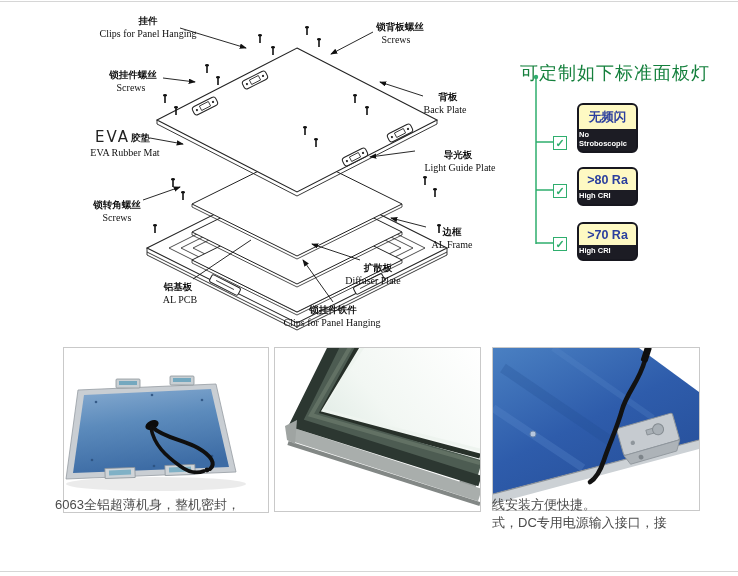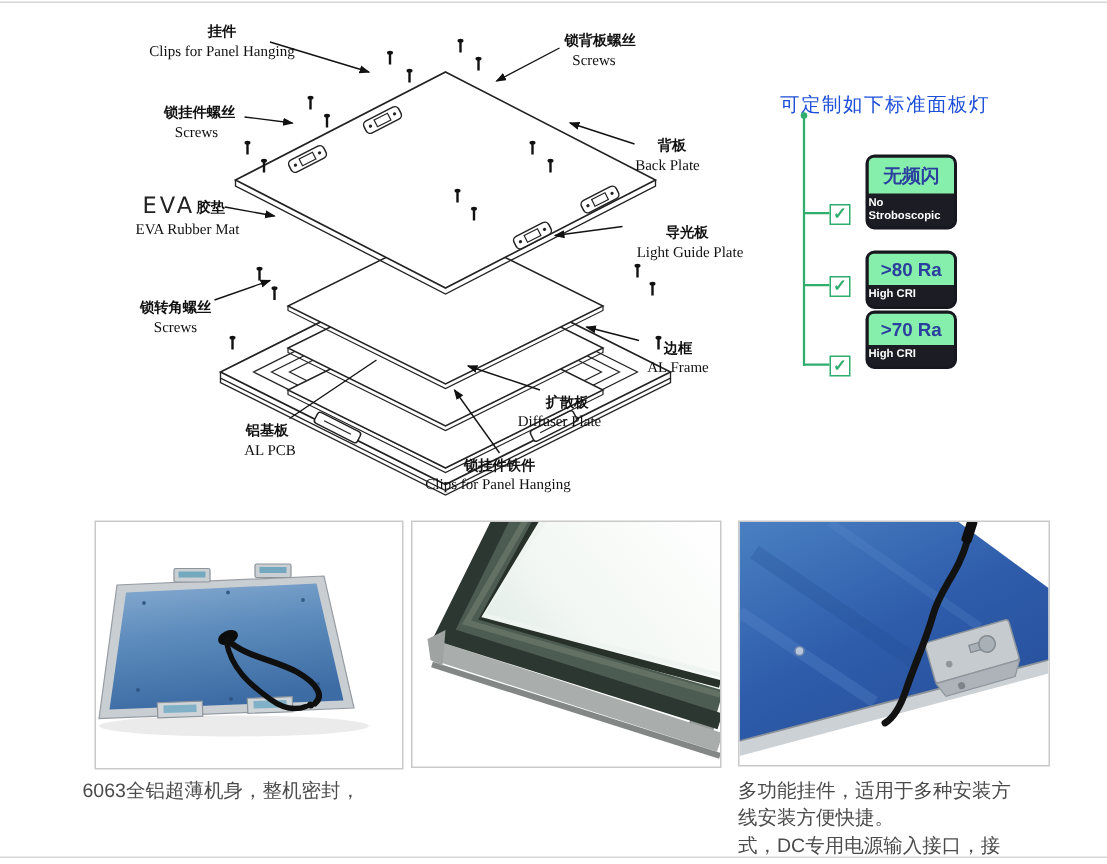--- a/index.html
+++ b/index.html
@@ -4,34 +4,34 @@
 <style>
   html,body{margin:0;padding:0;background:#fff;}
   .stage{position:relative;width:738px;height:576px;background:#ffffff;overflow:hidden;
          font-family:"Liberation Sans",sans-serif;}
   .hairline{position:absolute;left:0;width:738px;height:1px;background:#d6d6d6;}
   svg text{user-select:none;}
   .zh{font-family:"Liberation Sans",sans-serif;font-size:9.5px;font-weight:bold;fill:#111;}
   .en{font-family:"Liberation Serif",serif;font-size:10px;fill:#111;}
   .eva-big{font-family:"DejaVu Sans",sans-serif;font-size:15px;letter-spacing:2px;fill:#222;}
   
-  .feat-header{position:absolute;left:520px;top:61px;font-size:13px;color:#1d4ed8;letter-spacing:1px;}
+  .feat-header{position:absolute;left:520px;top:61px;font-size:18px;color:#15803d;letter-spacing:1px;}
   .tree{position:absolute;left:528px;top:73px;}
   .chk{position:absolute;left:553px;width:12px;height:12px;border:1.5px solid #2fae6e;background:#fff;
        color:#2fae6e;font-size:11px;line-height:12px;text-align:center;font-weight:bold;}
   .badge{position:absolute;left:577px;width:57px;border:2px solid #17171f;border-radius:6px;
          background:#1c1c24;overflow:hidden;box-sizing:content-box;}
-  .badge-top{background:#86efac;color:#2b3f9e;font-weight:bold;font-size:12.5px;text-align:center;
+  .badge-top{background:#fef9c3;color:#2b3f9e;font-weight:bold;font-size:12.5px;text-align:center;
              padding:4px 0 3px 0;}
   .badge-bot{color:#ffffff;font-weight:bold;font-size:7.5px;line-height:8.5px;text-align:left;
              padding:2px 0 3px 0;}
   .badge-bot div:empty{display:none;}
   
   .photo{position:absolute;border:1px solid #c9c9c9;background:#fff;}
-  .cap{position:absolute;top:518px;font-size:13px;color:#4b4b4b;line-height:1.42;}
+  .cap{position:absolute;top:496px;font-size:13px;color:#4b4b4b;line-height:1.42;}
 </style>
 </head>
 <body>
 
 <div class="stage">
   <div class="hairline" style="top:1px"></div>
   <div class="hairline" style="top:571px"></div>
 
   <svg style="position:absolute;left:55px;top:8px" width="460" height="332" viewBox="0 0 460 332">
     <defs>
@@ -197,21 +197,21 @@
       <div>Stroboscopic</div>
     </div>
   </div>
   <div class="badge" style="top:167px">
     <div class="badge-top">&gt;80 Ra</div>
     <div class="badge-bot">
       <div>High CRI</div>
 
     </div>
   </div>
-  <div class="badge" style="top:207px">
+  <div class="badge" style="top:222px">
     <div class="badge-top">&gt;70 Ra</div>
     <div class="badge-bot">
       <div>High CRI</div>
 
     </div>
   </div>
 
   <div class="photo" style="left:63px;top:347px;width:204px;height:164px">
     <svg width="204" height="164" viewBox="0 0 204 164">
       <defs>
@@ -313,17 +313,16 @@
         </g>
       </g>
     </svg>
   </div>
 
   <div class="cap" style="left:55px;width:220px">
     <div>6063全铝超薄机身，整机密封，</div>
     <div></div>
   </div>
   <div class="cap" style="left:492px;width:228px">
-    <div>多功能挂件，适用于多种安装方</div>
     <div>线安装方便快捷。</div>
     <div>式，DC专用电源输入接口，接</div>
   </div>
 </div>
 
 </body></html>

